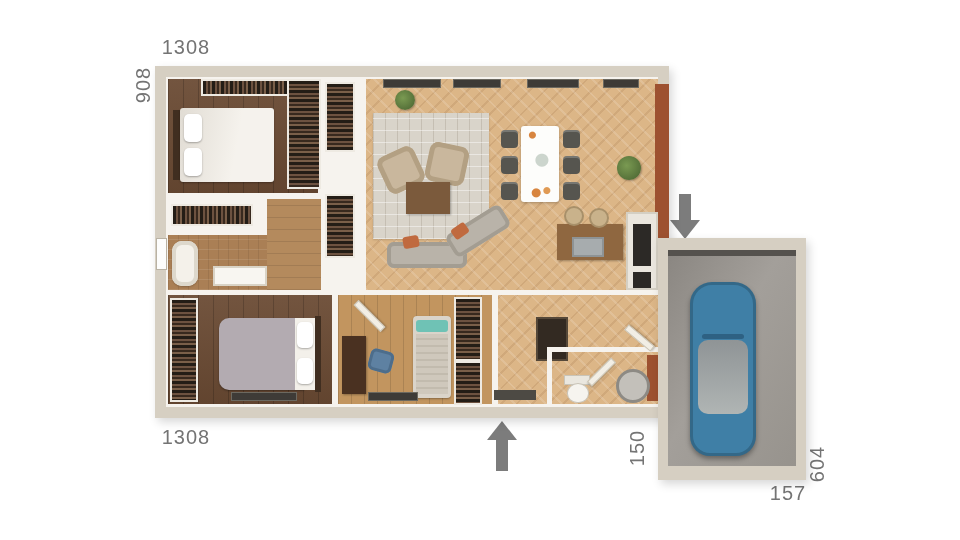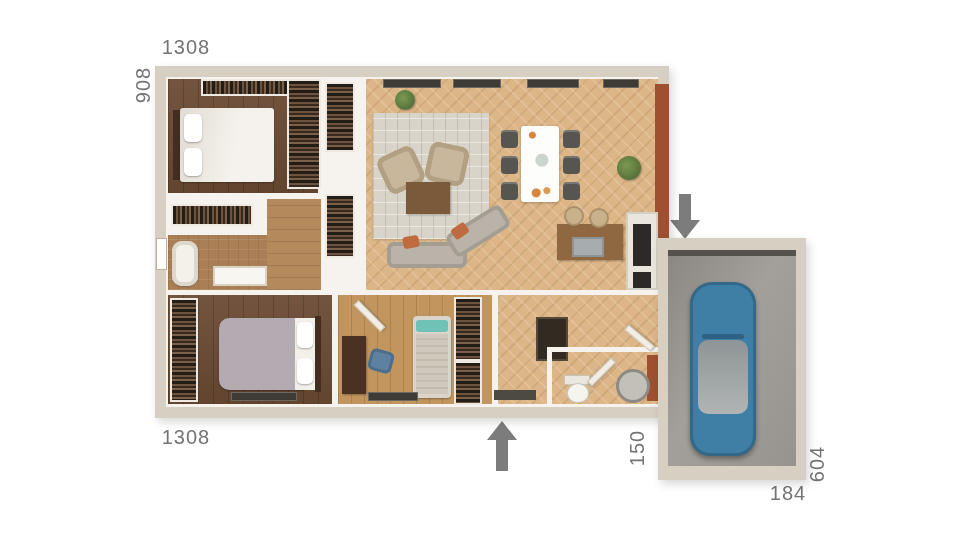--- a/index.html
+++ b/index.html
@@ -76,21 +76,21 @@
 </head>
 <body>
 
 <div class="stage">
 
   <div class="abs dim" style="left:156px;top:36px;width:60px;">1308</div>
   <div class="abs dim vdim" style="left:120px;top:75px;width:44px;height:20px;">908</div>
   <div class="abs dim" style="left:156px;top:426px;width:60px;">1308</div>
   <div class="abs dim vdim" style="left:614px;top:438px;width:44px;height:20px;">150</div>
   <div class="abs dim vdim" style="left:794px;top:454px;width:44px;height:20px;">604</div>
-  <div class="abs dim" style="left:766px;top:482px;width:44px;">184</div>
+  <div class="abs dim" style="left:766px;top:482px;width:44px;">157</div>
 
   <div class="abs" style="left:670px;top:194px;width:30px;height:45px;">
     <div class="abs arr-shaft" style="left:9px;top:0;width:12px;height:26px;"></div>
     <div class="abs arr-head-down" style="left:0;top:26px;"></div>
   </div>
   <div class="abs" style="left:487px;top:421px;width:30px;height:50px;">
     <div class="abs arr-head-up" style="left:0;top:0;"></div>
     <div class="abs arr-shaft" style="left:9px;top:19px;width:12px;height:31px;"></div>
   </div>
 

